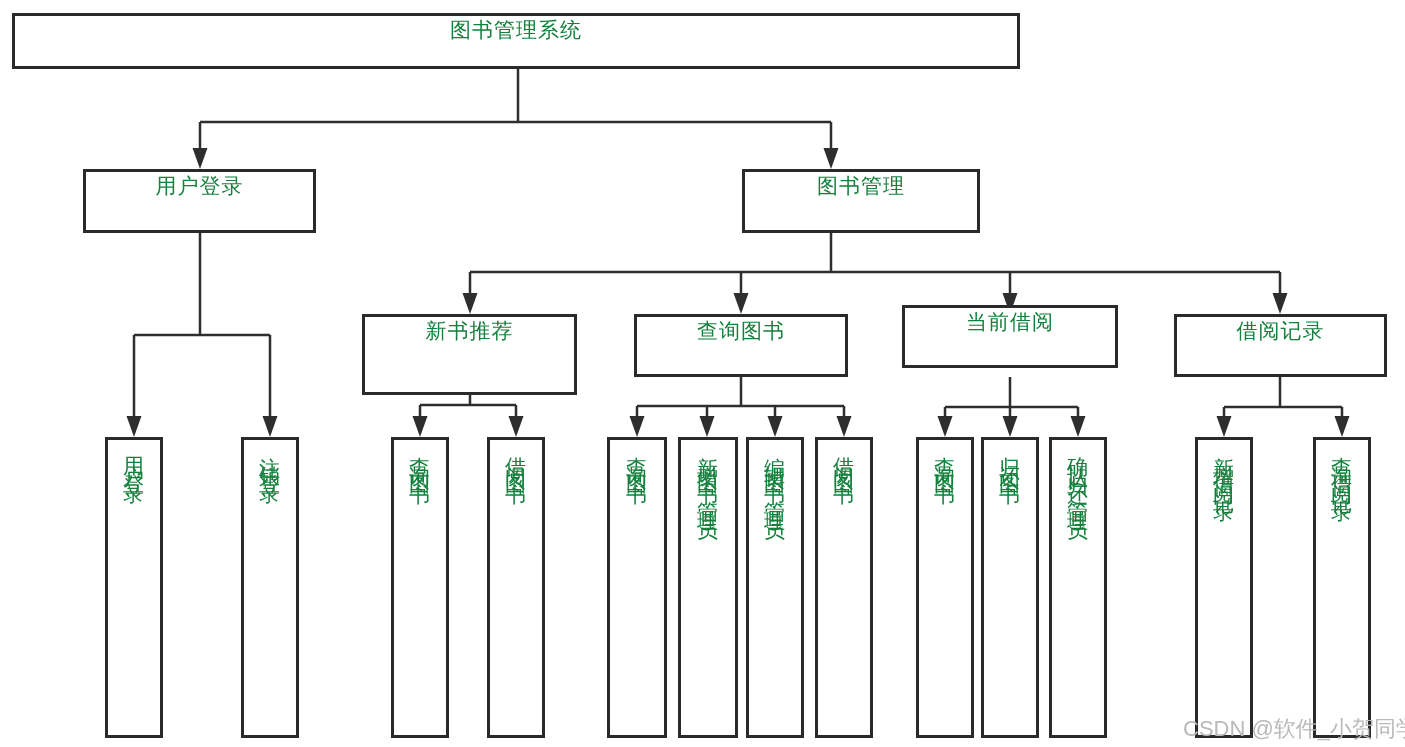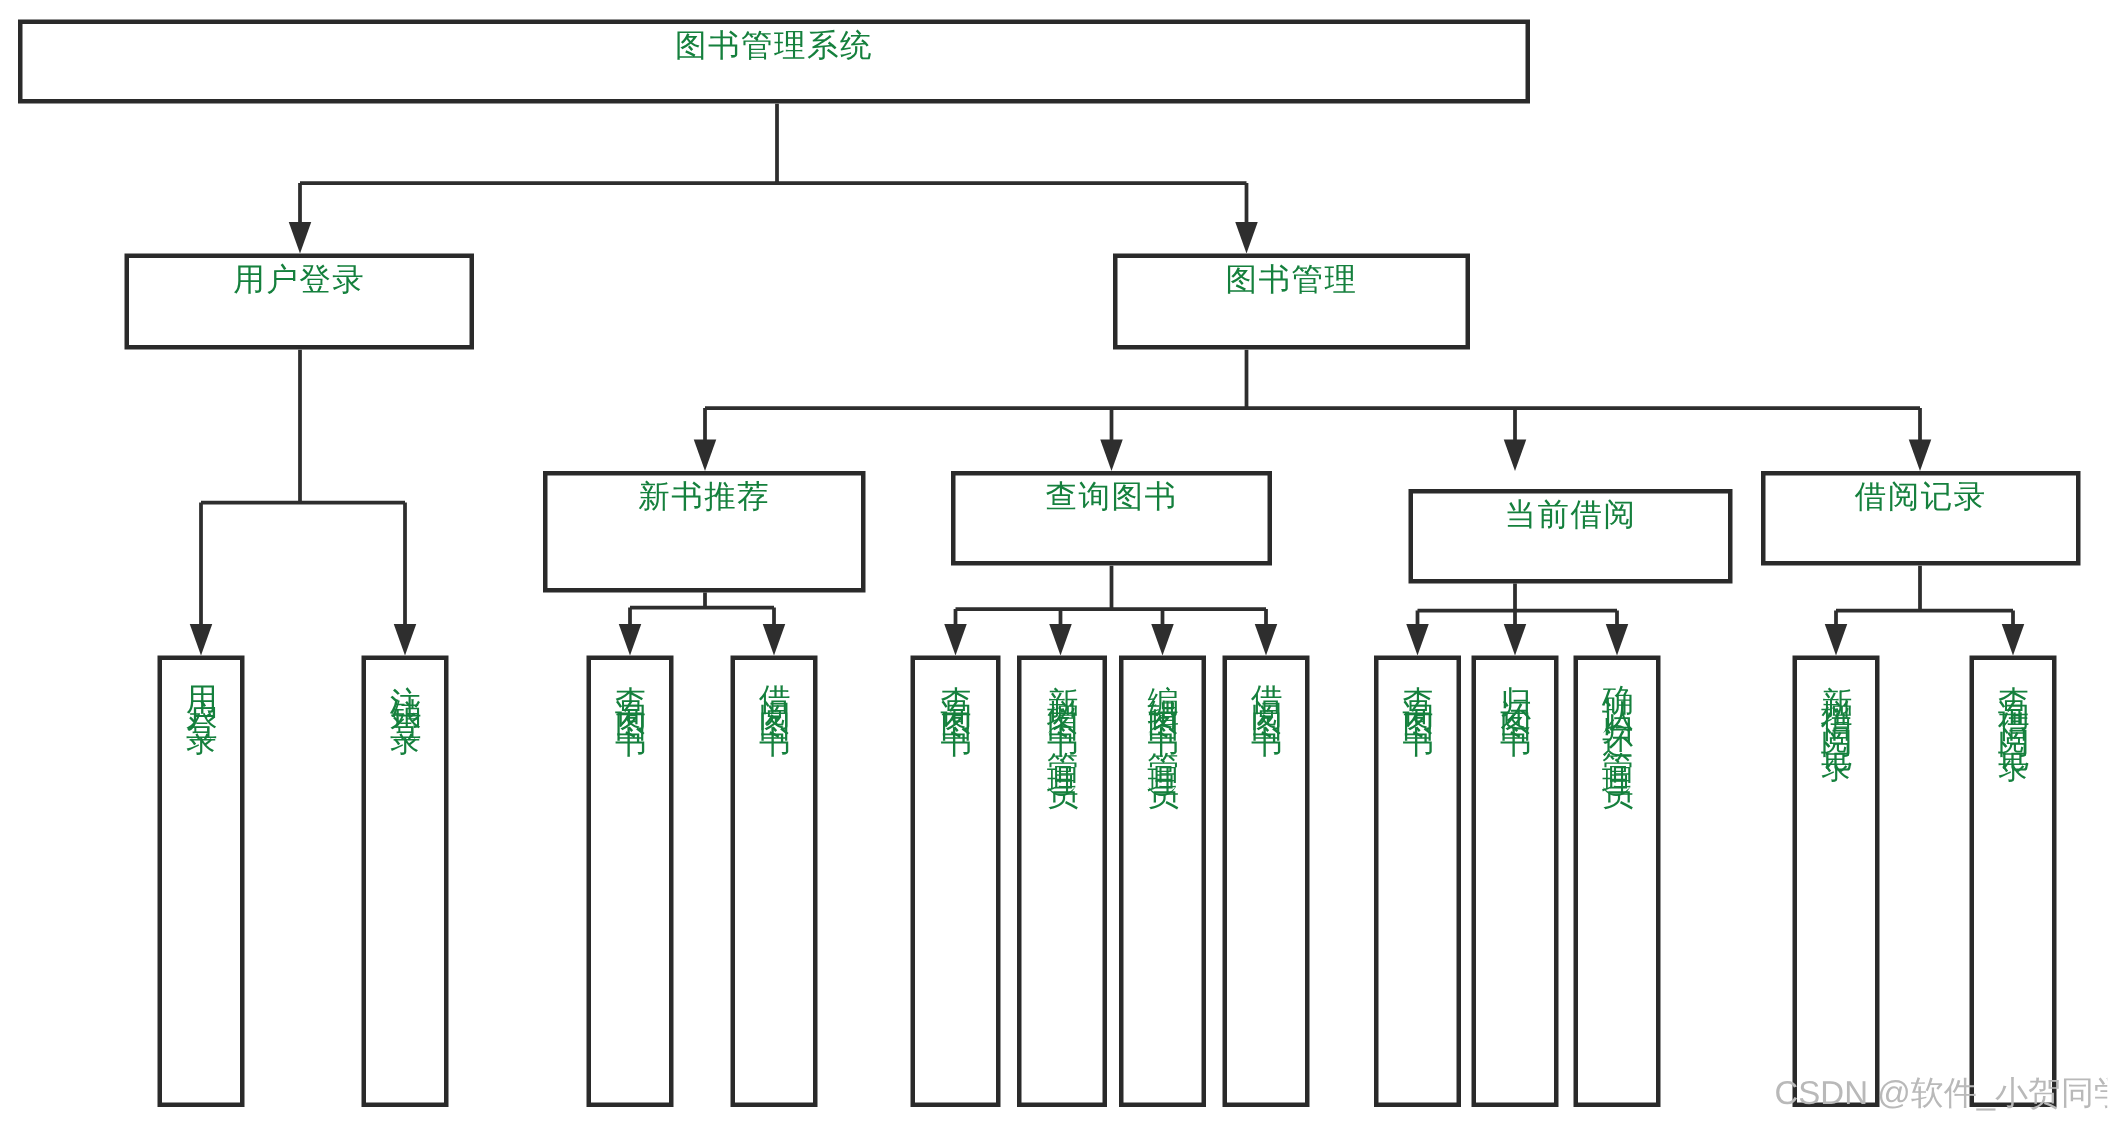--- a/index.html
+++ b/index.html
@@ -118,21 +118,21 @@
   <div class="node branch-node" style="left:712px; top:169px; width:238px;margin-left:30px;">
     <span>图书管理</span>
   </div>
 
   <div class="node branch-node" style="left:362px; top:314px; width:215px; height:81px;">
     <span>新书推荐</span>
   </div>
   <div class="node branch-node" style="left:634px; top:314px; width:214px; height:63px;">
     <span>查询图书</span>
   </div>
-  <div class="node branch-node" style="left:902px; top:326px; width:216px; height:63px;margin-left:37px;">
+  <div class="node branch-node" style="left:902px; top:305px; width:216px; height:63px;">
     <span>当前借阅</span>
   </div>
   <div class="node branch-node" style="left:1174px; top:314px; width:213px; height:63px;">
     <span>借阅记录</span>
   </div>
 
   <div class="node leaf-node" style="left:105px;">
     <span>用户登录</span>
   </div>
   <div class="node leaf-node" style="left:241px;">

